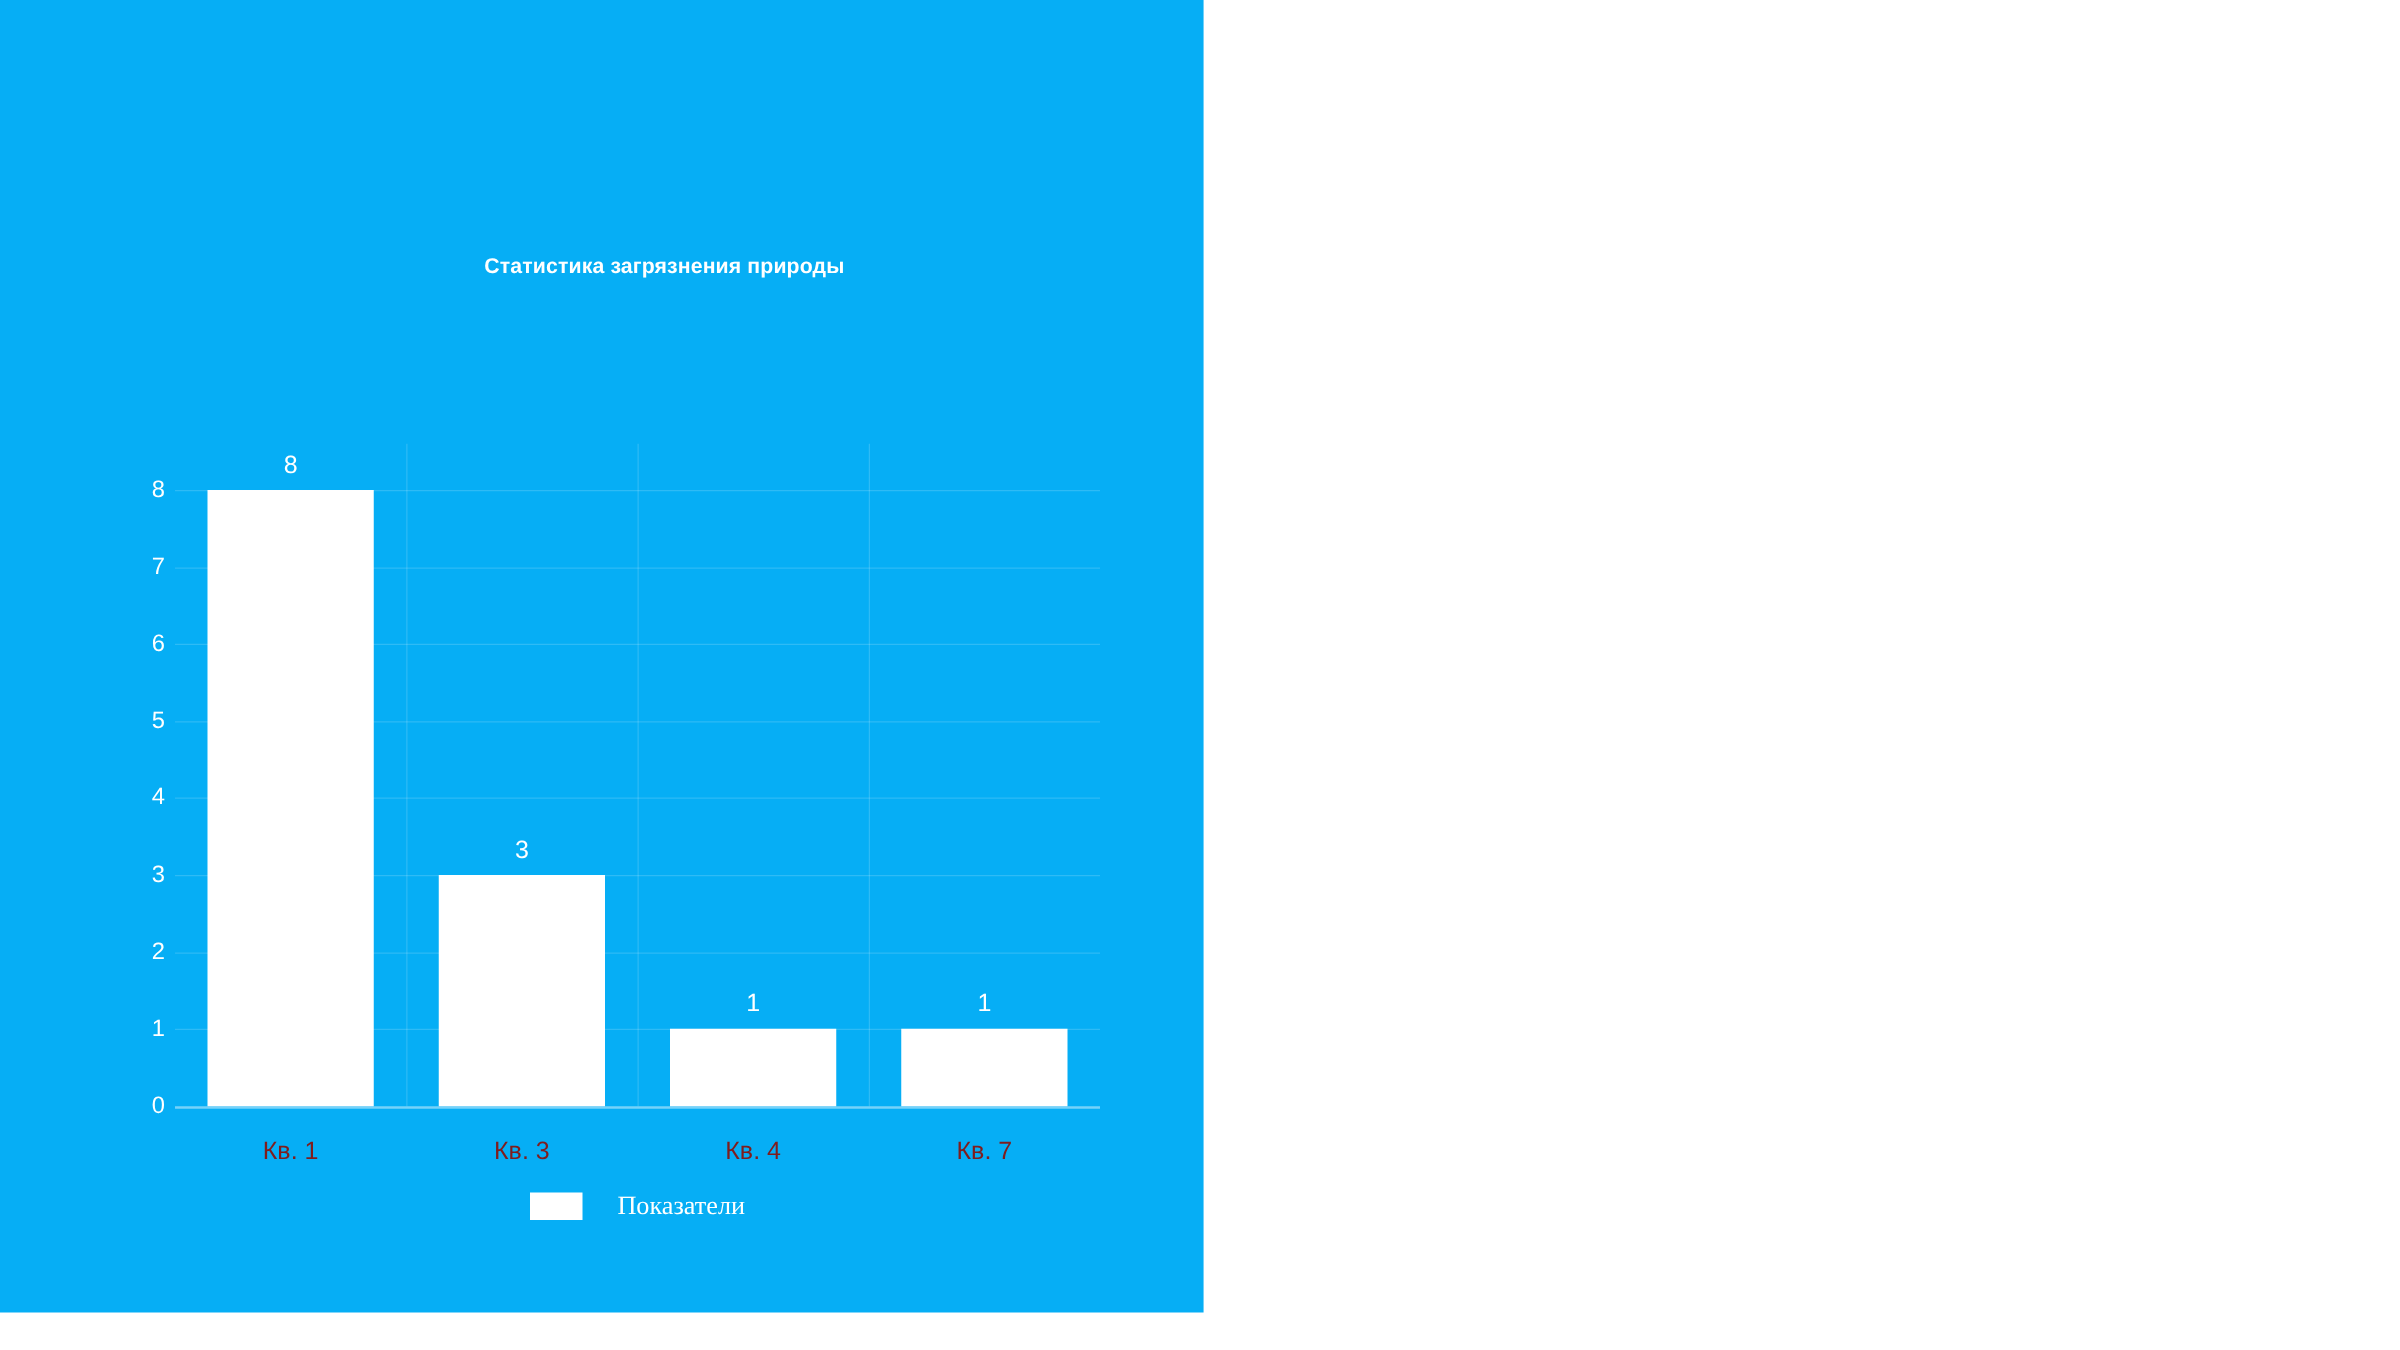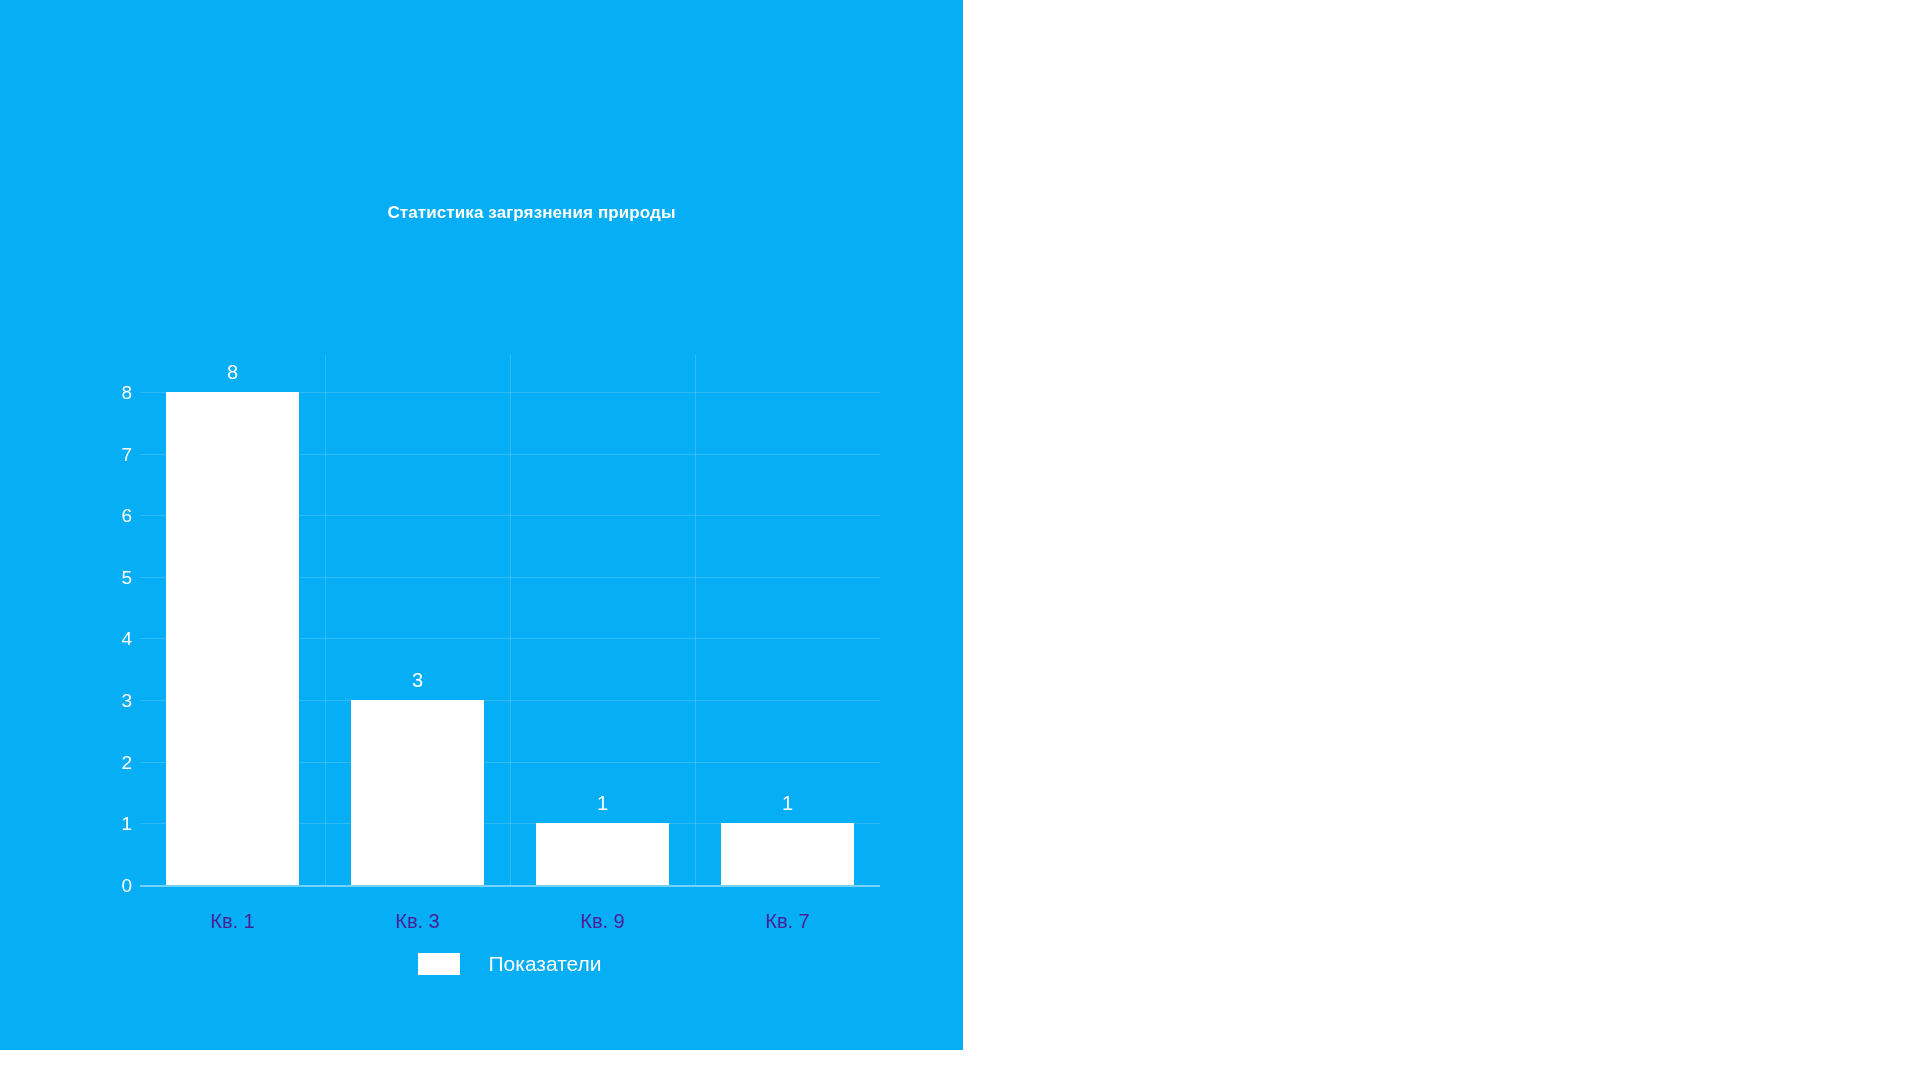--- a/index.html
+++ b/index.html
@@ -132,33 +132,34 @@
     left: 60px;
     top: 580px;
     width: 740px;
     display: flex;
     flex-direction: row;
     justify-content: space-around;
   }
   .x-label {
     width: 185px;
     text-align: center;
-    color: #4c1d95;
+    color: #7f1d1d;
     font-size: 20px;
   }
   .legend {
     position: absolute;
     left: 60px;
     top: 622px;
     width: 740px;
     display: flex;
     flex-direction: row;
     align-items: center;
     justify-content: center;
     gap: 28px;
+    font-family: Liberation Serif, serif;
   }
   .legend-swatch {
     width: 42px;
     height: 22px;
     background: #ffffff;
   }
   .legend-text {
     color: #ffffff;
     font-size: 21px;
   }
@@ -222,21 +223,21 @@
           <div class="gridline" style="top: 98.6047px;"></div>
           <div class="gridline" style="top: 36.9767px;"></div>
           <div class="vgridline" style="left: 185px;"></div>
           <div class="vgridline" style="left: 370px;"></div>
           <div class="vgridline" style="left: 555px;"></div>
         </div>
 
       <div class="x-labels">
           <div class="x-label">Кв. 1</div>
           <div class="x-label">Кв. 3</div>
-          <div class="x-label">Кв. 9</div>
+          <div class="x-label">Кв. 4</div>
           <div class="x-label">Кв. 7</div>
         </div>
 
       <div class="legend">
         <div class="legend-swatch"></div>
         <div class="legend-text">Показатели</div>
       </div>
 
     </div>
   </div>

